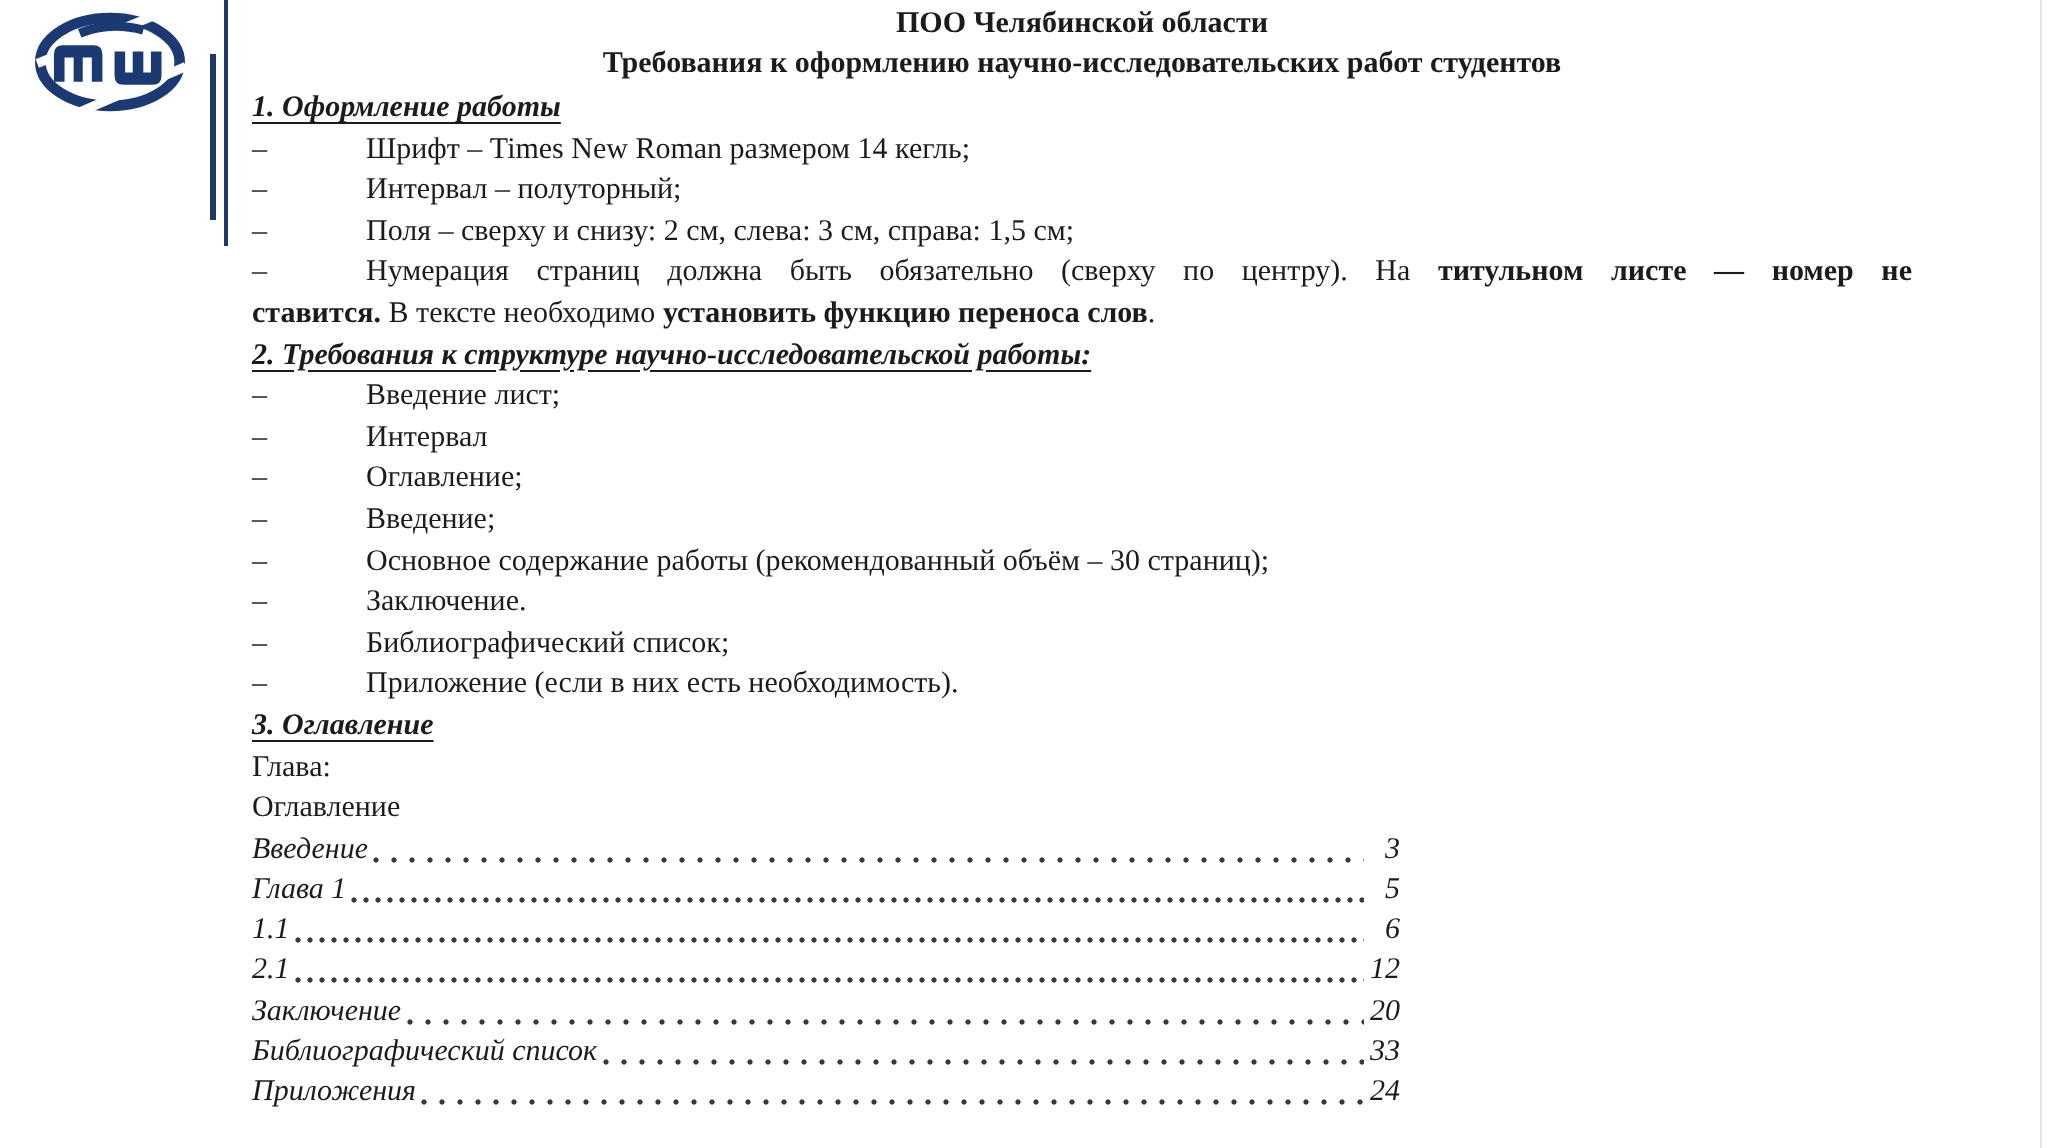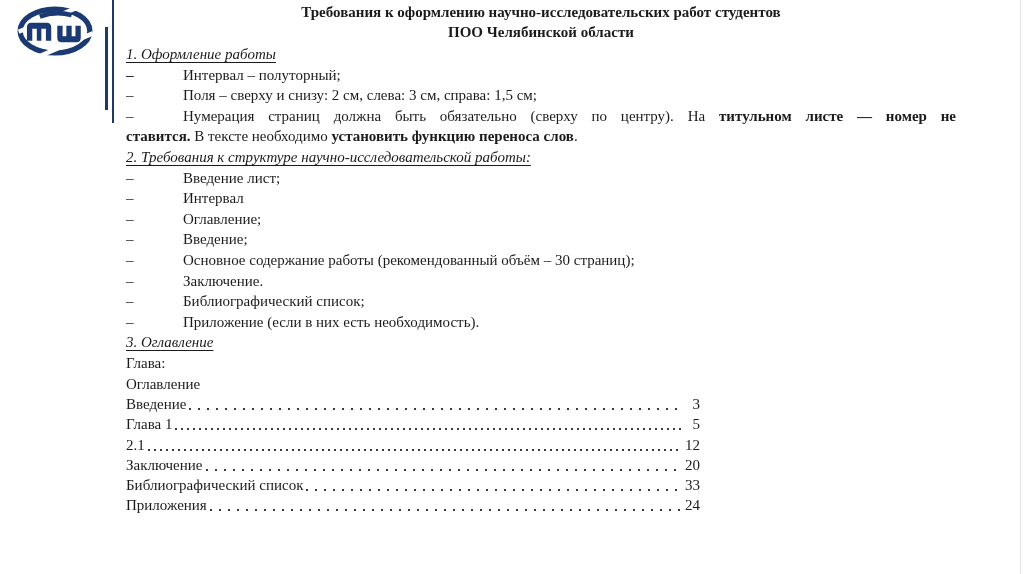--- a/index.html
+++ b/index.html
@@ -18,30 +18,30 @@
   .vline-short { left: 105px; top: 27px; width: 3px; height: 83px; }
   .vline-long  { left: 112px; top: 0;    width: 2px; height: 123px; }
   .edge-line { position: absolute; right: 3px; top: 0; bottom: 0; width: 1px; background: #e3e3e3; }
 
   
   .content {
     position: absolute; left: 126px; top: 2px; width: 830px;
     font-size: 15px; line-height: 20.6px;
   }
   .title { text-align: center; font-weight: bold; line-height: 20px; margin-bottom: 2px; }
-  .heading { font-style: italic; text-decoration: underline; text-underline-offset: 3px; }
+  .heading { font-style: italic; text-decoration: underline; text-underline-offset: 3px; font-weight: bold; }
   .bullet { position: relative; padding-left: 57px; }
   .bullet .dash { position: absolute; left: 0; top: 0; }
   .justify-full { text-align: justify; text-align-last: justify; }
   b { font-weight: bold; margin-top: 24px; }
 
   
   .toc { width: 574px; }
   .toc-title { text-align: left; }
-  .toc-row { display: flex; align-items: baseline; line-height: 20.2px; }
+  .toc-row { display: flex; align-items: baseline; line-height: 20.2px; font-style: italic; }
   .toc-label { white-space: nowrap; }
   .leader {
     flex: 1 1 auto; min-width: 10px; margin-left: 1px; align-self: stretch;
     background-image: radial-gradient(circle at 3px 14px, #3a3a3a 1.1px, transparent 1.5px);
     background-size: 7px 20px; background-repeat: repeat-x; background-position: 0 1px;
   }
   .leader.fine { background-size: 6px 20px; }
   .leader.wide { background-size: 9px 20px; }
   .toc-page { white-space: nowrap; text-align: right; min-width: 18px; }
 </style>
@@ -62,28 +62,29 @@
 
     <path d="M53 26 L60 26 L60 40 L65 40 L65 26 L72 26 L72 40 L77 40 L77 26 L84 26 L84 42 Q84 48 78 48 L59 48 Q53 48 53 42 Z" fill="#1b3a73"></path>
   </svg>
   <div class="vline vline-short"></div>
   <div class="vline vline-long"></div>
   <div class="edge-line"></div>
 
   <div class="content">
 
     <div class="title">
+      <div>ПОО Челябинской области</div>
       <div>Требования к оформлению научно-исследовательских работ студентов</div>
-      <div>ПОО Челябинской области</div>
     </div>
 
     <div class="heading">1. Оформление работы</div>
 
     <div class="bullet">
       <span class="dash">–</span>
+      <span>Шрифт – Times New Roman размером 14 кегль;</span>
     </div>
     <div class="bullet">
       <span class="dash">–</span>
       <span>Интервал – полуторный;</span>
     </div>
     <div class="bullet">
       <span class="dash">–</span>
       <span>Поля – сверху и снизу: 2 см, слева: 3 см, справа: 1,5 см;</span>
     </div>
 
@@ -140,20 +141,25 @@
         <span class="toc-label">Введение</span>
         <span class="leader wide"></span>
         <span class="toc-page">3</span>
       </div>
       <div class="toc-row">
         <span class="toc-label">Глава 1</span>
         <span class="leader fine"></span>
         <span class="toc-page">5</span>
       </div>
       <div class="toc-row">
+        <span class="toc-label">1.1</span>
+        <span class="leader fine"></span>
+        <span class="toc-page">6</span>
+      </div>
+      <div class="toc-row">
         <span class="toc-label">2.1</span>
         <span class="leader fine"></span>
         <span class="toc-page">12</span>
       </div>
       <div class="toc-row">
         <span class="toc-label">Заключение</span>
         <span class="leader wide"></span>
         <span class="toc-page">20</span>
       </div>
       <div class="toc-row">

